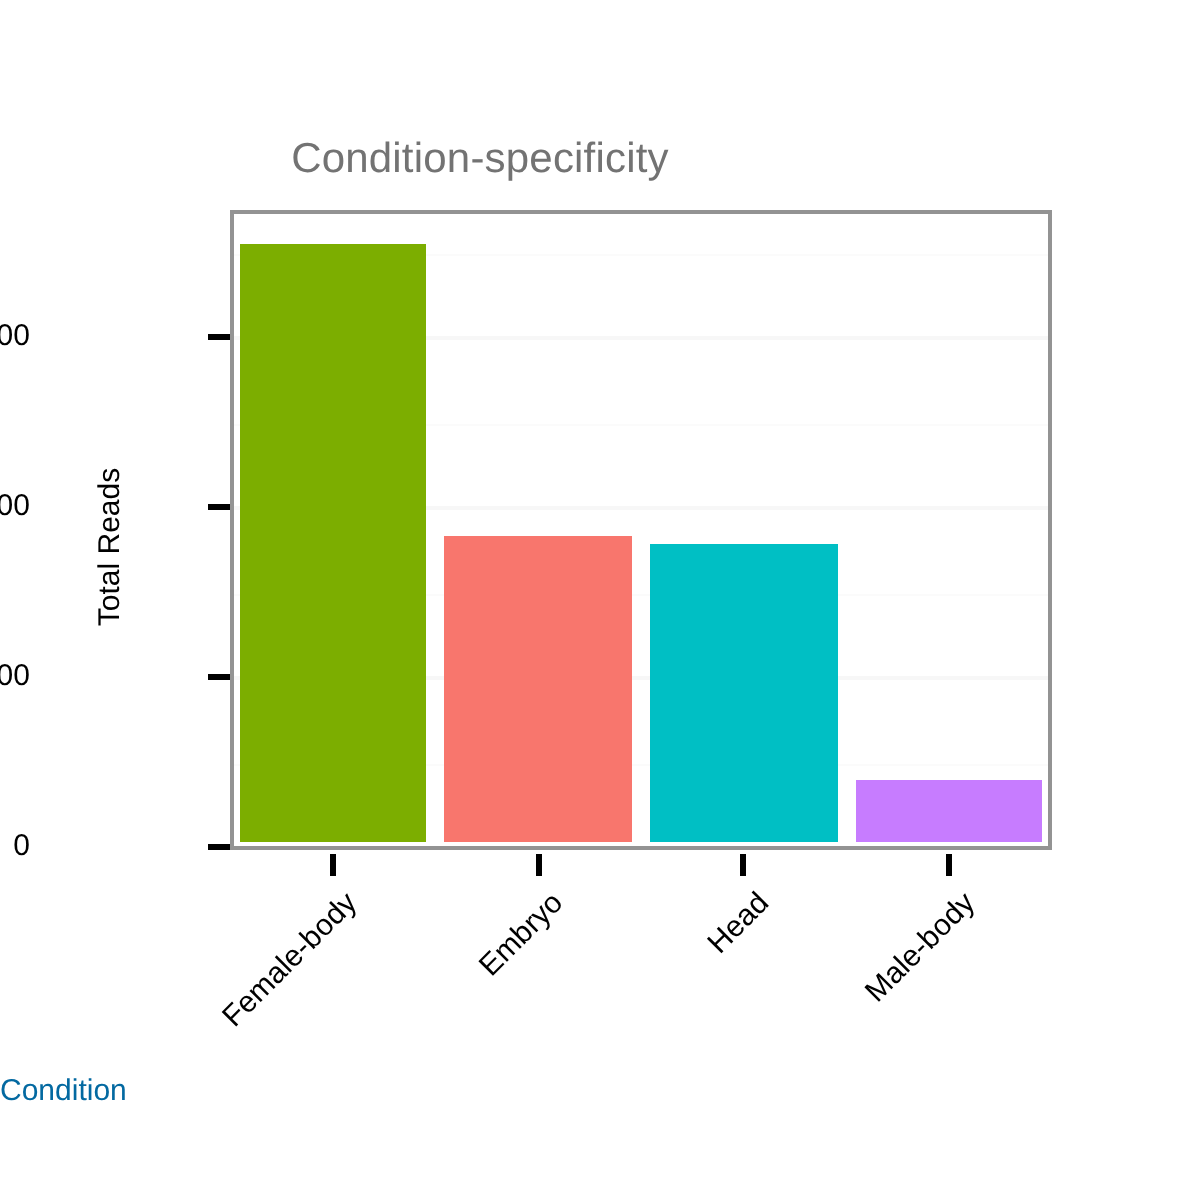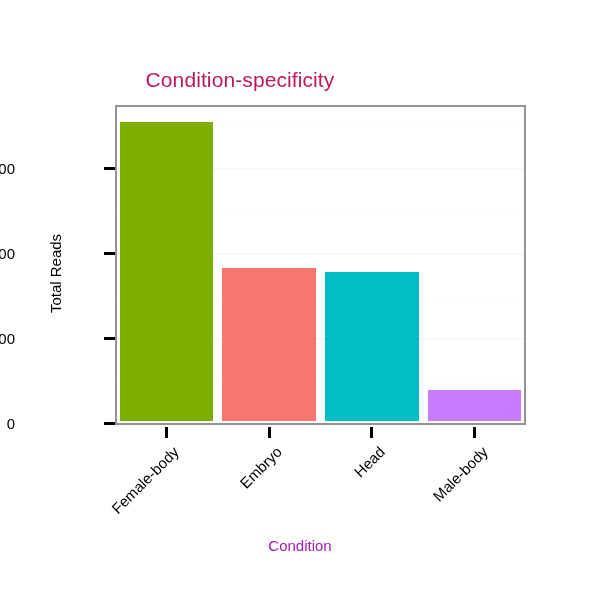--- a/index.html
+++ b/index.html
@@ -24,21 +24,21 @@
 
   
   #chart-title {
     position: absolute;
     left: 0;
     top: 68px;
     width: 480px;
     text-align: center;
     font-size: 21px;
     letter-spacing: 0.1px;
-    color: #be185d;
+    color: #737373;
   }
 
   
   #plot-panel {
     position: absolute;
     left: 115px;
     top: 105px;
     width: 411px;
     height: 320px;
     background: #ffffff;
@@ -140,23 +140,22 @@
     transform: rotate(-45deg);
     transform-origin: right top;
     text-align: right;
   }
 
   #x-axis-title {
     position: absolute;
     left: 0;
     top: 537px;
     width: 600px;
-    text-align: center;
-    font-size: 15px;
-    color: #a21caf;
+    font-size: 15px;
+    color: #0369a1;
   }
 </style>
 </head>
 <body>
 
 <div id="chart-root">
 
   <div id="chart-title">Condition-specificity</div>
 
   <div id="plot-panel">

